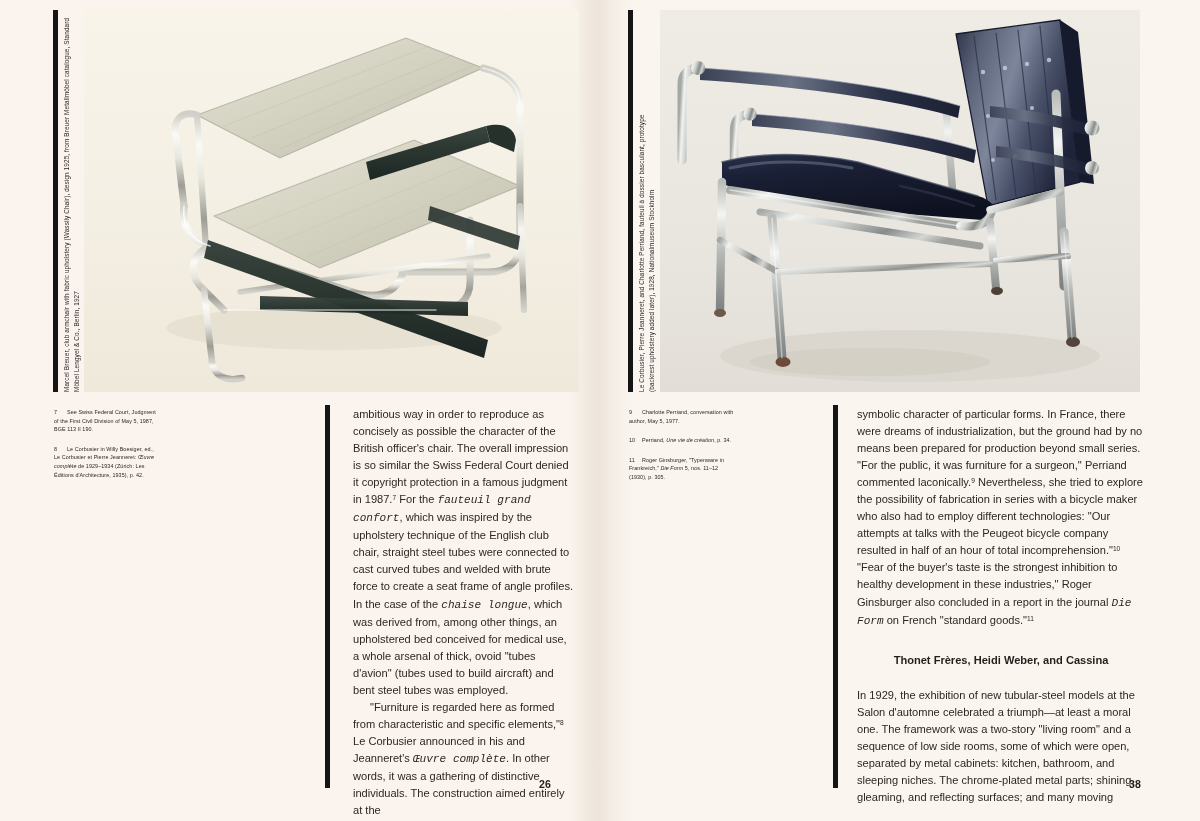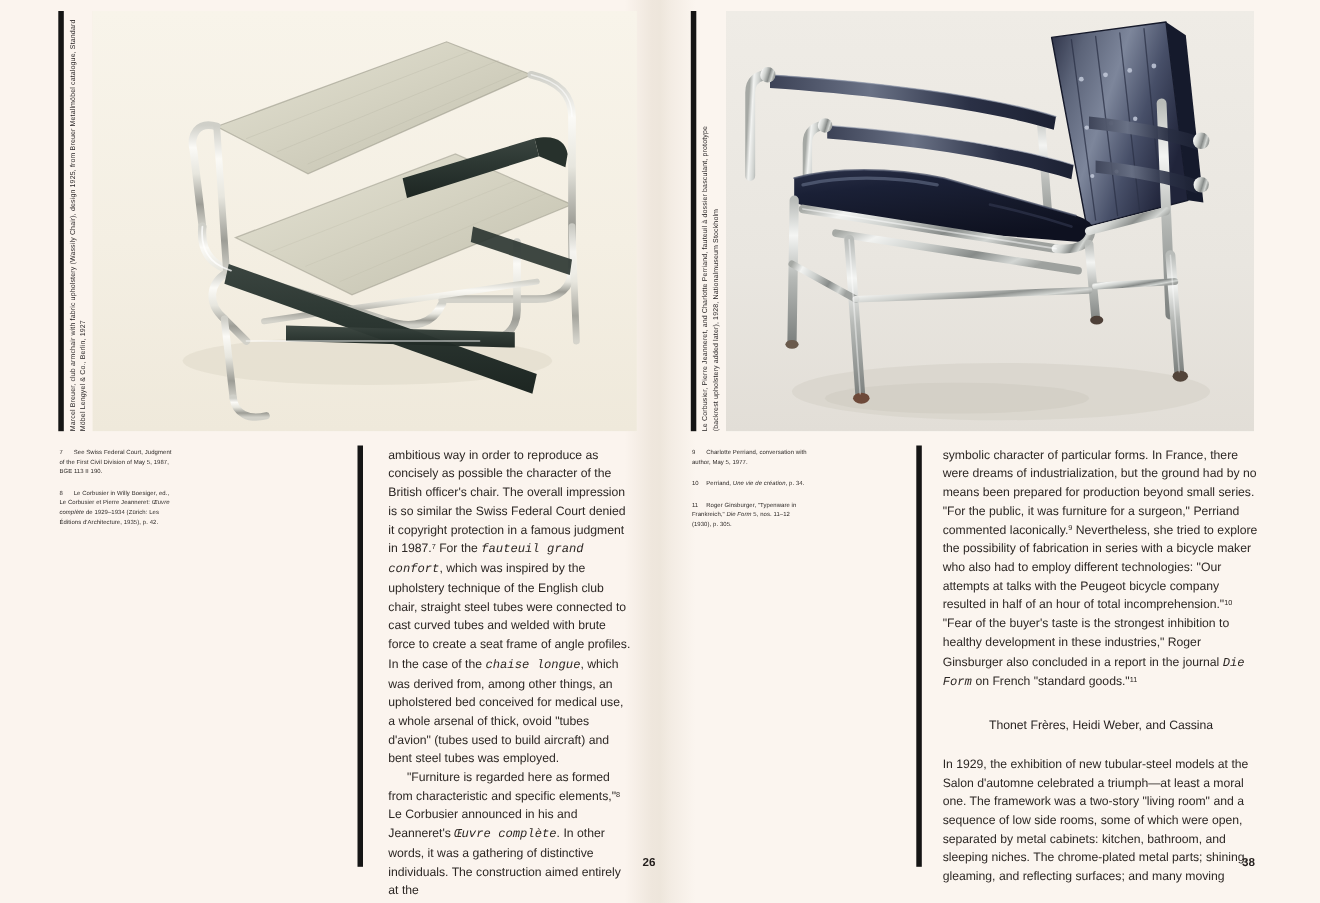--- a/index.html
+++ b/index.html
@@ -118,37 +118,37 @@
   .bodycol p { margin: 0; }
   .bodycol p.indent { text-indent: 17px; }
   .bodycol i { font-style: italic; font-family: Liberation Mono, monospace; }
   .bodycol sup {
     font-size: 6.6px;
     line-height: 0;
     vertical-align: 0.44em;
   }
   .subhead {
     margin: 17px 0 17px 0;
-    font-weight: normal;
+    font-weight: bold;
     text-align: center;
     font-size: 11.1px;
     color: #241f1d;
   }
   #body-right .subhead { margin: 22px 0 18px 0; }
 
   
   .folio {
     position: absolute;
     top: 778px;
     font-size: 10.6px;
     font-weight: bold;
     color: #241f1d;
     letter-spacing: 0.2px;
   }
-  #folio-left  { left: 584px; }
+  #folio-left  { left: 539px; }
   #folio-right { left: 1129px; }
 </style>
 </head>
 <body>
 
 <div id="spread">
 
   <div class="page" id="page-left"></div>
   <div class="page" id="page-right"></div>
   <div id="gutter"></div>

